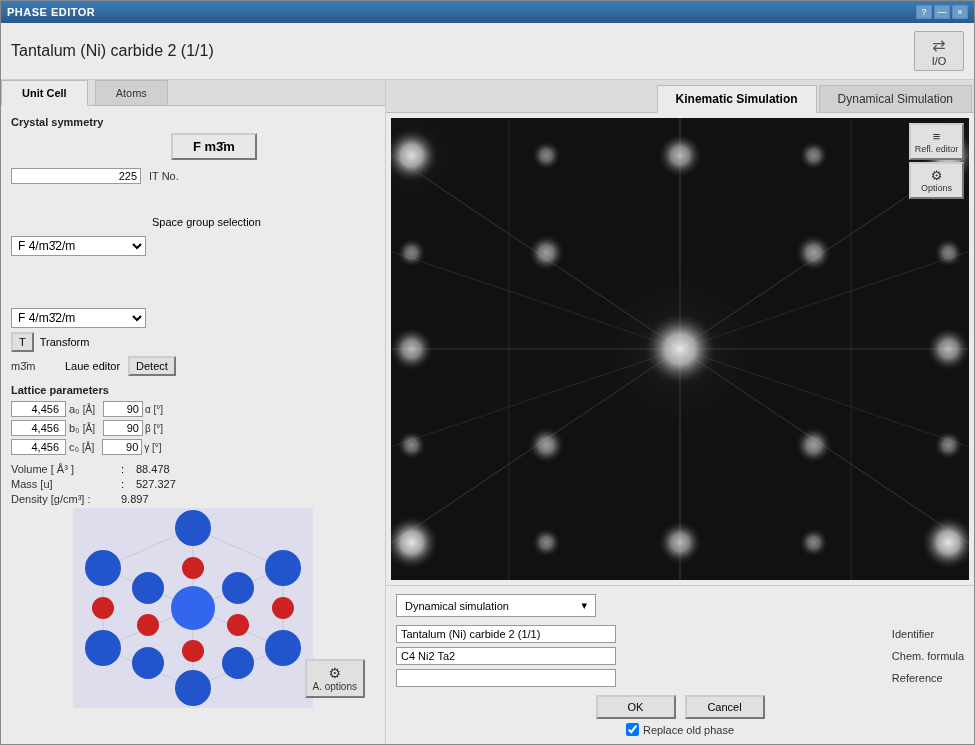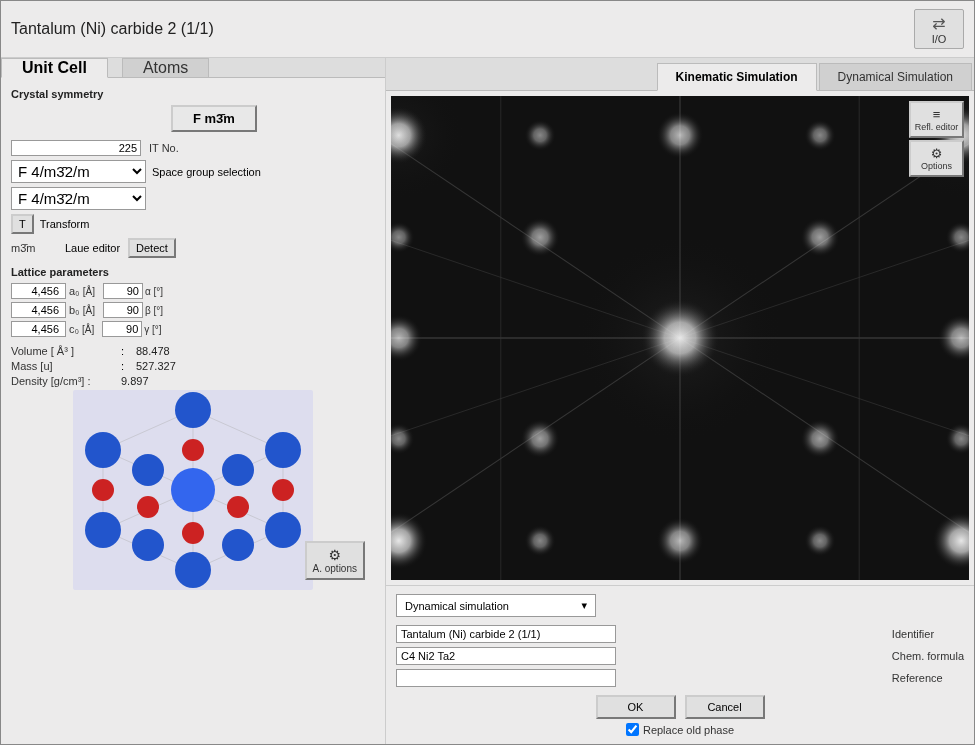--- a/index.html
+++ b/index.html
@@ -95,28 +95,28 @@
       flex-direction: column;
       border-right: 1px solid #ccc;
     }
     .tabs-header {
       display: flex;
       background: #ddd;
       border-bottom: 1px solid #bbb;
       flex-shrink: 0;
     }
     .tab {
-      padding: 0 20px;
-      cursor: pointer;
-      font-size: 16px;
+      padding: 6px 20px;
+      cursor: pointer;
+      font-size: 11px;
       color: #333;
       border: 1px solid #bbb;
       border-bottom: none;
       background: #d0d0d0;
-      margin-right: 14px;
+      margin-right: 7px;
     }
     .tab.active {
       background: #ecebeb;
       border-bottom: 1px solid #ecebeb;
       font-weight: bold;
       color: #000;
       margin-bottom: -1px;
       z-index: 1;
     }
     .tab-content {
@@ -162,22 +162,23 @@
     }
     .it-input {
       width: 50px;
       text-align: right;
     }
     .dropdown-select {
       width: 135px;
       border: 1px solid #999;
       background: white;
       padding: 1px 2px;
-      font-size: 15px;
-      cursor: pointer;
+      font-size: 12px;
+      cursor: pointer;
+      margin-top: 48px;
     }
     .small-btn {
       border: 2px outset #ccc;
       background: #e0e0e0;
       padding: 2px 6px;
       font-size: 11px;
       cursor: pointer;
     }
     .lattice-section {
       margin-top: 8px;
@@ -401,20 +402,28 @@
       font-size: 11px;
       color: #333;
       width: 54px;
     }
   </style>
 </head>
 <body>
 
 <div class="window">
 
+  <div class="title-bar">
+    <span class="title-bar-title">PHASE EDITOR</span>
+    <div class="title-bar-controls">
+      <div class="title-bar-btn">?</div>
+      <div class="title-bar-btn">—</div>
+      <div class="title-bar-btn">×</div>
+    </div>
+  </div>
 
   <div class="window-header">
     <span class="window-title-text">Tantalum (Ni) carbide 2 (1/1)</span>
     <button class="io-button">
       <span class="io-icon">⇄</span>
       <span>I/O</span>
     </button>
   </div>
 
   <div class="main-content">

